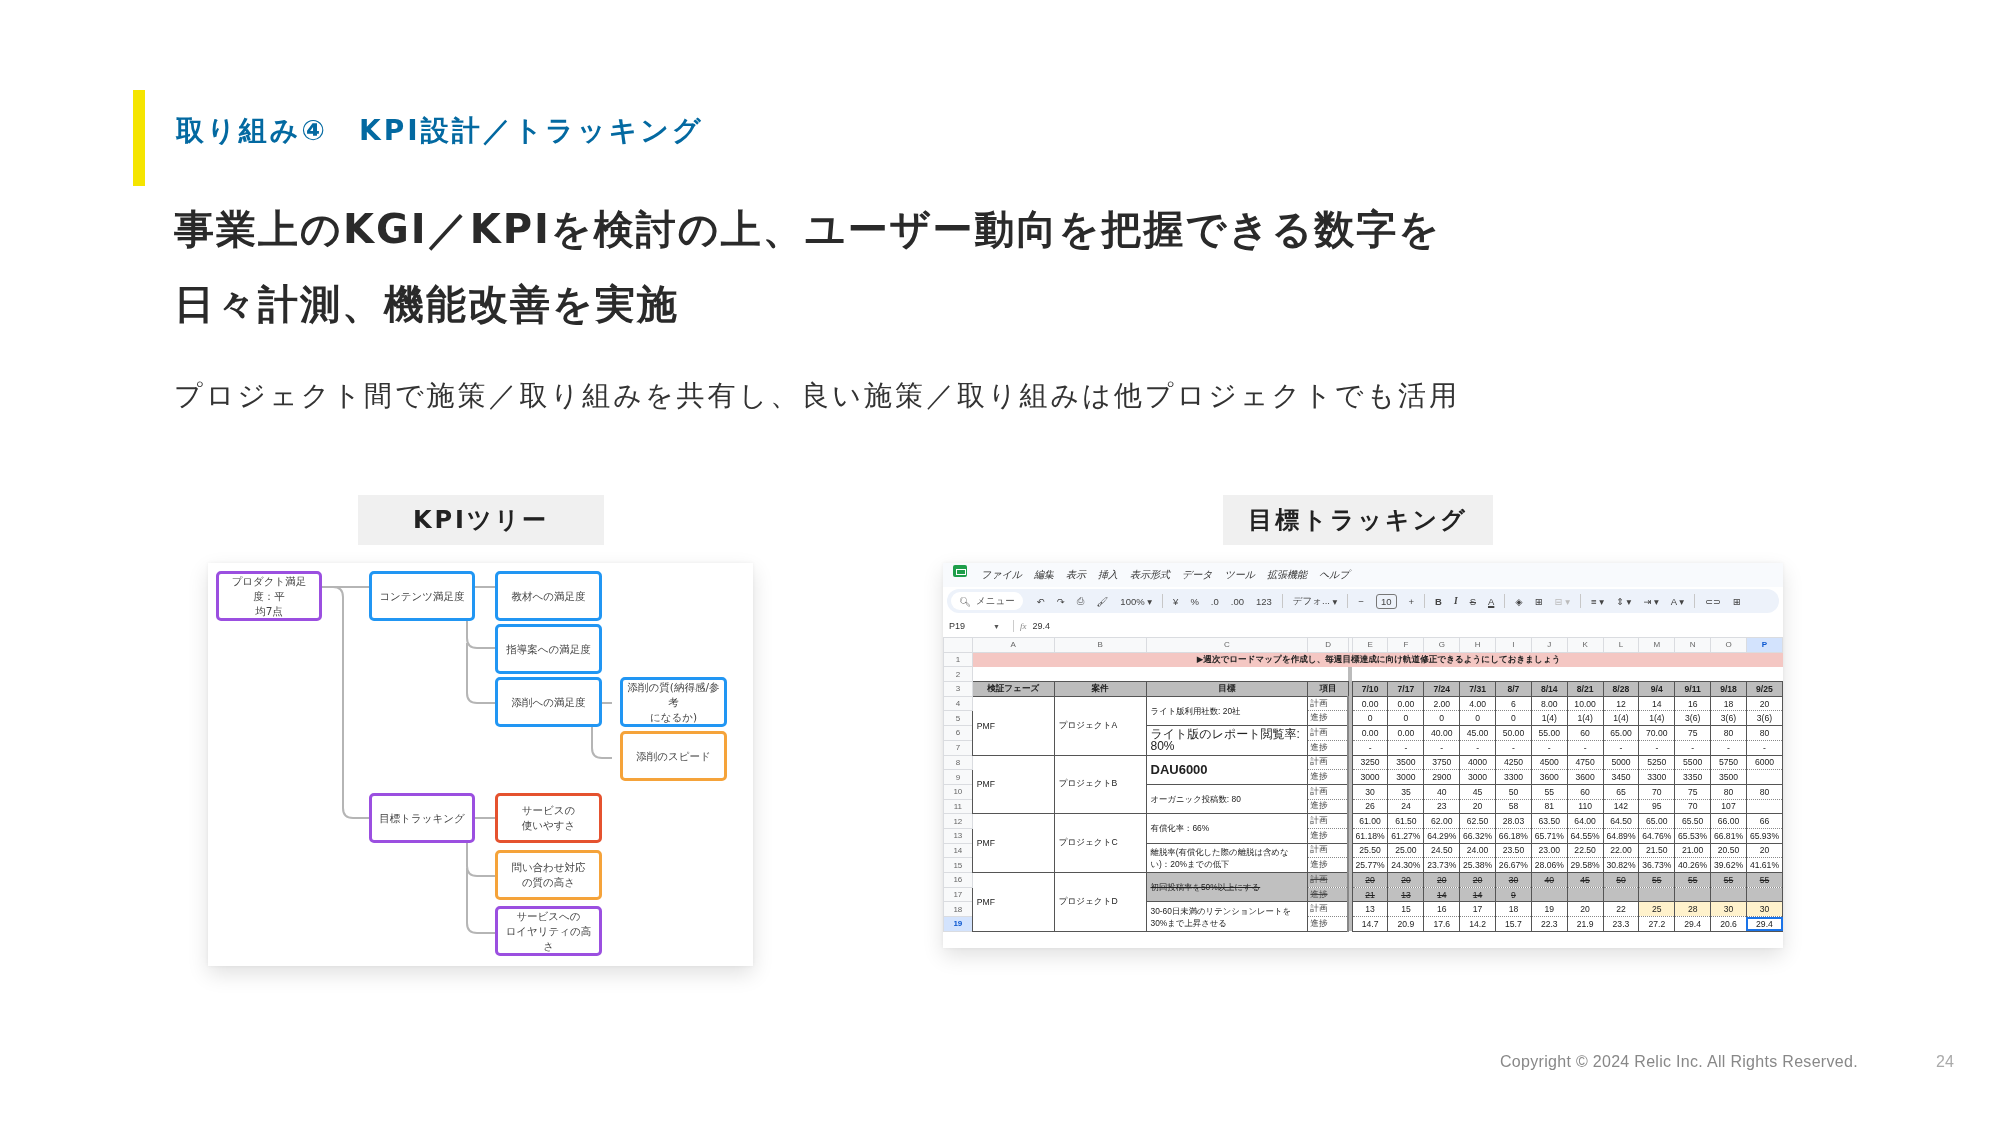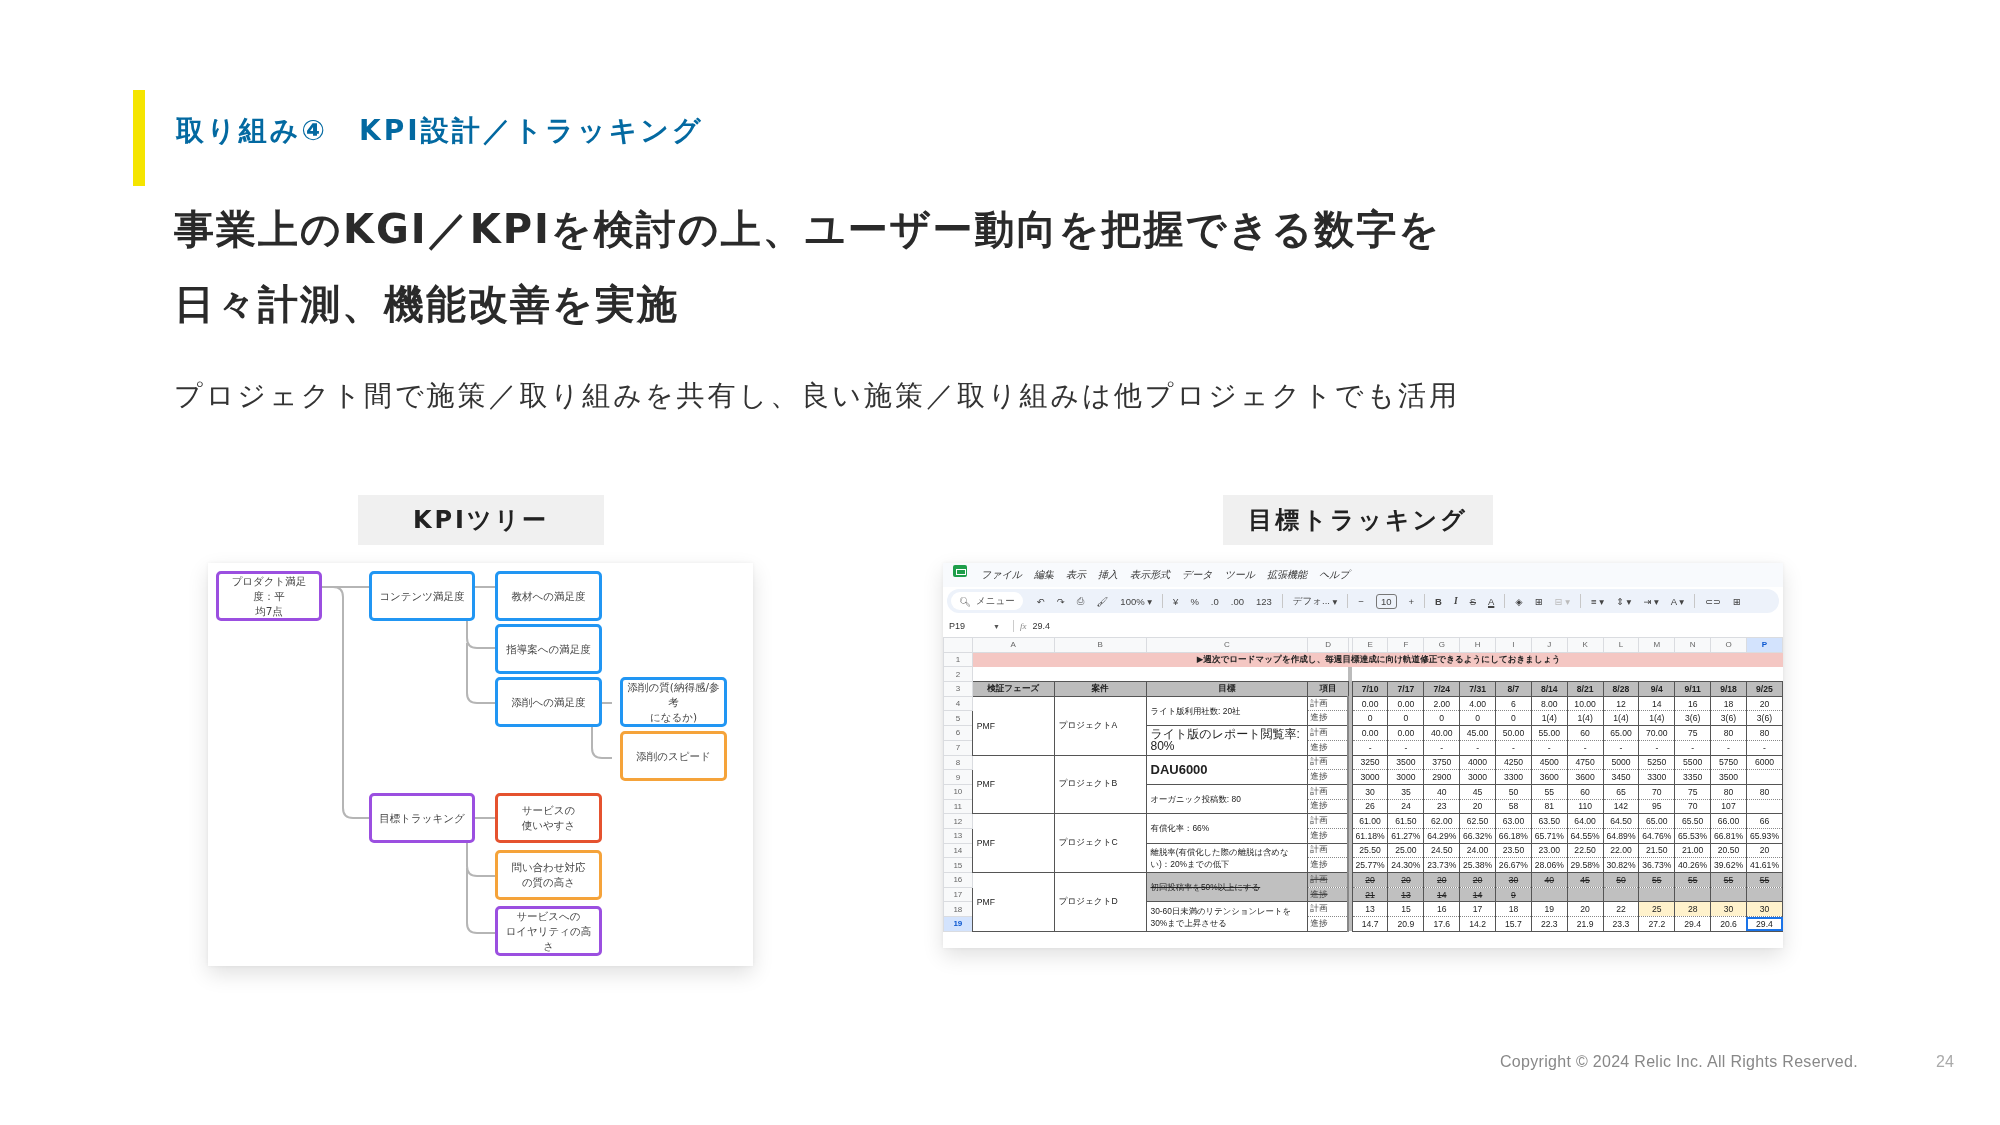--- a/index.html
+++ b/index.html
@@ -420,21 +420,21 @@
           <td class="rownum">12</td>
           <td class="merged txt-l" rowspan="4">PMF</td>
           <td class="merged txt-l" rowspan="4">プロジェクトC</td>
           <td class="merged txt-l" rowspan="2" style="white-space: normal; line-height: 12px; font-size: 8.4px;">有償化率：66%</td>
           <td class="kou">計画</td>
           <td class="freeze-gap"></td>
           <td class="v">61.00</td>
           <td class="v">61.50</td>
           <td class="v">62.00</td>
           <td class="v">62.50</td>
-          <td class="v">63.00</td>
+          <td class="v">28.03</td>
           <td class="v">63.50</td>
           <td class="v">64.00</td>
           <td class="v">64.50</td>
           <td class="v">65.00</td>
           <td class="v">65.50</td>
           <td class="v">66.00</td>
           <td class="v">66</td>
         </tr>
         <tr class="prog">
           <td class="rownum">13</td>

